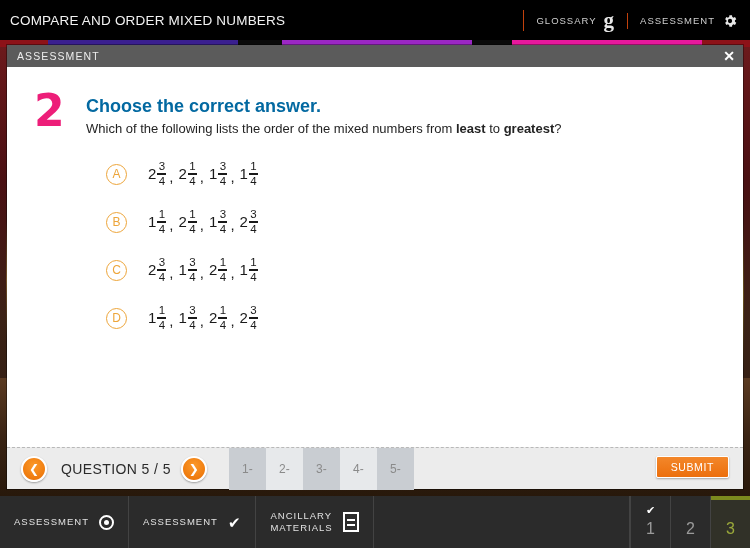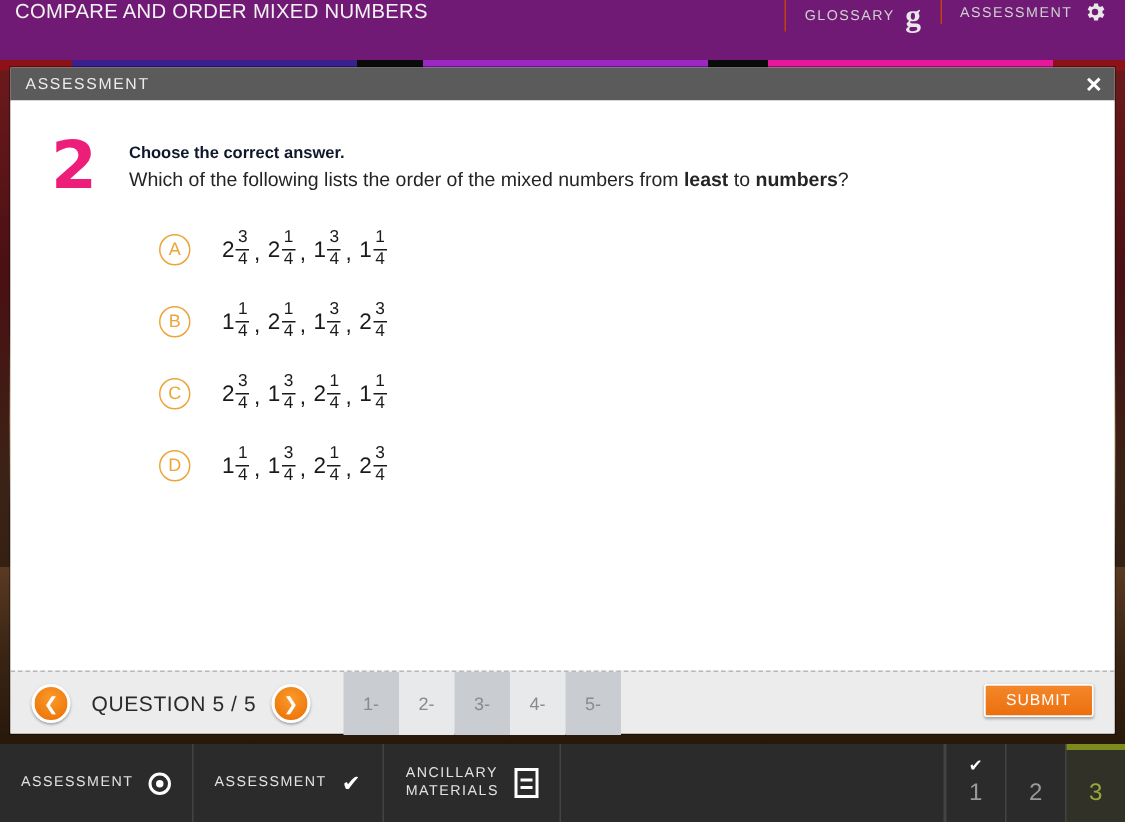--- a/index.html
+++ b/index.html
@@ -35,22 +35,22 @@
     background: linear-gradient(to bottom, rgba(186,152,60,0), rgba(186,152,60,.8), rgba(186,152,60,0));
   }
   .backdrop .orange-tab {
     position:absolute; left:62px; bottom:58px; width:90px; height:8px;
     background:#c4581d;
   }
 
   
   .topbar {
     position: absolute; left: 0; top: 0; width: 750px; height: 41px;
-    background: #701a75;
-    display: flex; align-items: flex-start;
+    background: #000000;
+    display: flex; align-items: center;
     z-index: 6;
   }
   .topbar-title {
     flex: 1;
     display: flex; align-items: center;
     padding-left: 10px;
     color: #f2f2f2;
     font-size: 13.5px;
     letter-spacing: .2px;
   }
@@ -105,21 +105,21 @@
   .question-wrap {
     display: flex; padding: 27px 0 0 27px;
   }
   .qnumber {
     color: #ed1e79; font-size: 44px; font-weight: bold; line-height: .78;
     width: 52px; flex: none;
     font-family: "DejaVu Sans", sans-serif;
   }
   .qtext { padding-top: 2px; }
   .qprompt {
-    font-size: 11px; font-weight: bold; color: #0f172a; margin-bottom: 4px;
+    font-size: 18px; font-weight: bold; color: #0369a1; margin-bottom: 4px;
   }
   .qsub { font-size: 13px; color: #242424; }
   .qsub b { font-weight: bold; margin-top: 12px; }
 
   
   .choices { padding: 14px 0 0 99px; }
   .choice {
     display: flex; align-items: center; height: 48px;
   }
   .choice-letter {
@@ -290,21 +290,21 @@
       <span class="modal-close">✕</span>
     </div>
 
     <div class="modal-body">
 
       <div class="question-wrap">
         <div class="qnumber">2</div>
         <div class="qtext">
           <div class="qprompt">Choose the correct answer.</div>
           <div class="qsub">
-            <span>Which of the following lists the order of the mixed numbers from </span><b>least</b><span> to </span><b>numbers</b><span>?</span>
+            <span>Which of the following lists the order of the mixed numbers from </span><b>least</b><span> to </span><b>greatest</b><span>?</span>
           </div>
         </div>
       </div>
 
       <div class="choices" id="choices">
           <div class="choice">
             <div class="choice-letter">A</div>
             <div class="choice-content">
               <span class="mixed">
                 <span class="whole">2</span>

